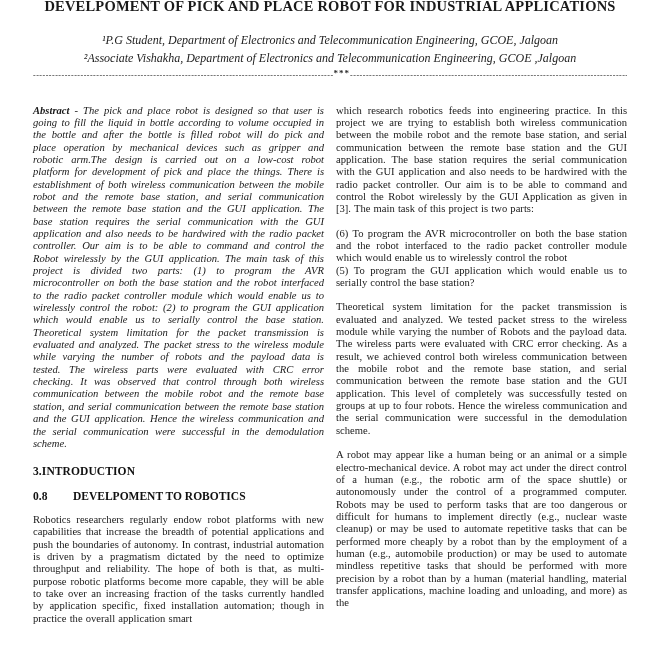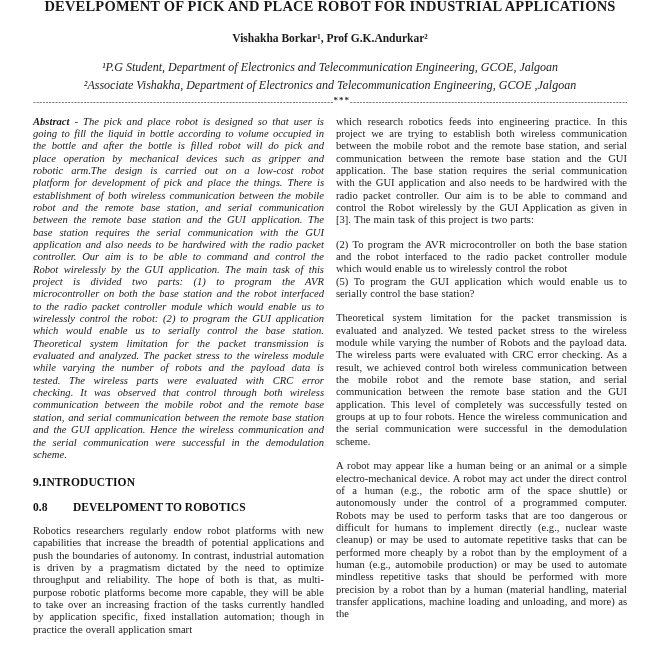--- a/index.html
+++ b/index.html
@@ -39,21 +39,21 @@
     margin-top:3px;
     text-align:center;
     white-space:nowrap;
     overflow:hidden;
     font-size:8px;
     letter-spacing:0.5px;
     color:#2a2a2a;
   }
   .separator .stars { position:relative; top:-2px; font-size:9px; letter-spacing:1px; font-weight:bold; }
 
-  .columns { display:flex; gap:12px; margin-top:9px; }
+  .columns { display:flex; gap:12px; margin-top:25px; }
   .col { flex:1; min-width:0; font-size:10.6px; line-height:12.35px; text-align:justify; color:#191919; }
 
   .abstract { margin:0; font-style:italic; word-spacing:1px; }
   .abstract .label { font-weight:bold; }
 
   .h1 {
     margin:15px 0 0 0;
     font-weight:bold;
     font-size:11.5px;
     letter-spacing:0.1px;
@@ -74,45 +74,44 @@
   .task { margin:0; word-spacing:0.5px; }
   .gap { height:12px; }
 </style>
 </head>
 <body>
 
 <div class="page">
 
   <div class="title">DEVELPOMENT OF PICK AND PLACE ROBOT FOR INDUSTRIAL APPLICATIONS</div>
 
-  <div class="authors">Vishakha Borkar¹, Prof G.K.Andurkar²</div>
 
   <div class="affiliations">
     <div>¹P.G Student, Department of Electronics and Telecommunication Engineering, GCOE, Jalgoan</div>
     <div>²Associate Vishakha, Department of Electronics and Telecommunication Engineering, GCOE ,Jalgoan</div>
   </div>
 
   <div class="separator"><span>-----------------------------------------------------------------------------------------------</span><span class="stars">***</span><span>-----------------------------------------------------------------------------------------------</span></div>
 
   <div class="columns">
 
     <div class="col">
       <p class="abstract"><span class="label">Abstract</span><span> - </span><span>The pick and place robot is designed so that user is going to fill the liquid in bottle according to volume occupied in the bottle and after the bottle is filled robot will do pick and place operation by mechanical devices such as gripper and robotic arm.The design is carried out on a low-cost robot platform for development of pick and place the things. There is establishment of both wireless communication between the mobile robot and the remote base station, and serial communication between the remote base station and the GUI application. The base station requires the serial communication with the GUI application and also needs to be hardwired with the radio packet controller. Our aim is to be able to command and control the Robot wirelessly by the GUI application. The main task of this project is divided two parts: (1) to program the AVR microcontroller on both the base station and the robot interfaced to the radio packet controller module which would enable us to wirelessly control the robot: (2) to program the GUI application which would enable us to serially control the base station. Theoretical system limitation for the packet transmission is evaluated and analyzed. The packet stress to the wireless module while varying the number of robots and the payload data is tested. The wireless parts were evaluated with CRC error checking. It was observed that control through both wireless communication between the mobile robot and the remote base station, and serial communication between the remote base station and the GUI application. Hence the wireless communication and the serial communication were successful in the demodulation scheme.</span></p>
 
-      <div class="h1">9.INTRODUCTION</div>
+      <div class="h1">3.INTRODUCTION</div>
 
       <div class="h2"><span class="num">0.8</span><span>DEVELPOMENT TO ROBOTICS</span></div>
 
       <p class="body-p">Robotics researchers regularly endow robot platforms with new capabilities that increase the breadth of potential applications and push the boundaries of autonomy. In contrast, industrial automation is driven by a pragmatism dictated by the need to optimize throughput and reliability. The hope of both is that, as multi-purpose robotic platforms become more capable, they will be able to take over an increasing fraction of the tasks currently handled by application specific, fixed installation automation; though in practice the overall application smart</p>
     </div>
 
     <div class="col">
       <p class="rp">which research robotics feeds into engineering practice. In this project we are trying to establish both wireless communication between the mobile robot and the remote base station, and serial communication between the remote base station and the GUI application. The base station requires the serial communication with the GUI application and also needs to be hardwired with the radio packet controller. Our aim is to be able to command and control the Robot wirelessly by the GUI Application as given in [3]. The main task of this project is two parts:</p>
 
-      <p class="task">(2) To program the AVR microcontroller on both the base station and the robot interfaced to the radio packet controller module which would enable us to wirelessly control the robot</p>
+      <p class="task">(6) To program the AVR microcontroller on both the base station and the robot interfaced to the radio packet controller module which would enable us to wirelessly control the robot</p>
       <p class="task">(5) To program the GUI application which would enable us to serially control the base station?</p>
 
       <div class="gap"></div>
 
       <p class="rp">Theoretical system limitation for the packet transmission is evaluated and analyzed. We tested packet stress to the wireless module while varying the number of Robots and the payload data. The wireless parts were evaluated with CRC error checking. As a result, we achieved control both wireless communication between the mobile robot and the remote base station, and serial communication between the remote base station and the GUI application. This level of completely was successfully tested on groups at up to four robots. Hence the wireless communication and the serial communication were successful in the demodulation scheme.</p>
 
       <p class="rp">A robot may appear like a human being or an animal or a simple electro-mechanical device. A robot may act under the direct control of a human (e.g., the robotic arm of the space shuttle) or autonomously under the control of a programmed computer. Robots may be used to perform tasks that are too dangerous or difficult for humans to implement directly (e.g., nuclear waste cleanup) or may be used to automate repetitive tasks that can be performed more cheaply by a robot than by the employment of a human (e.g., automobile production) or may be used to automate mindless repetitive tasks that should be performed with more precision by a robot than by a human (material handling, material transfer applications, machine loading and unloading, and more) as the</p>
     </div>
 
   </div>

